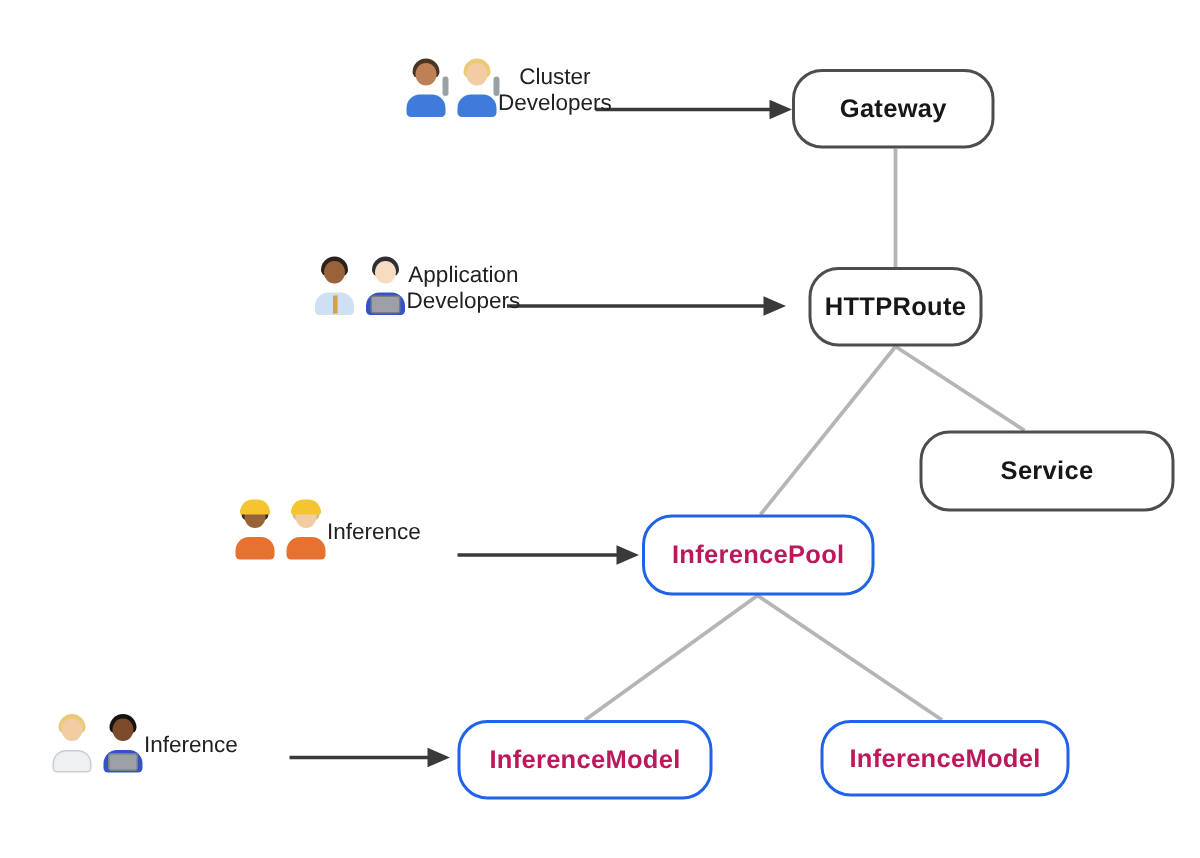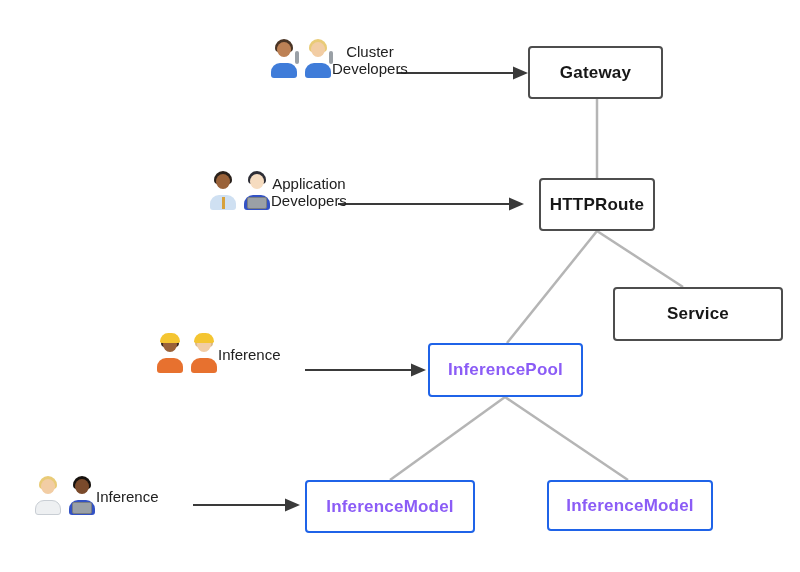--- a/index.html
+++ b/index.html
@@ -7,27 +7,27 @@
     position:relative;width:800px;height:572px;background:#ffffff;overflow:hidden;
     font-family:"Liberation Sans", sans-serif;
   }
   .wires{position:absolute;left:0;top:0;}
   .wire{stroke:#b5b5b5;stroke-width:2.5;fill:none;}
   .arrow-line{stroke:#3a3a3a;stroke-width:2.2;}
   .arrow-head{fill:#3a3a3a;stroke:none;}
 
   .node{
     position:absolute;display:flex;align-items:center;justify-content:center;
-    background:#ffffff;border-radius:4px;box-sizing:border-box;
+    background:#ffffff;border-radius:20px;box-sizing:border-box;
   }
   .node .node-label{font-size:17px;font-weight:700;letter-spacing:.2px;}
   .node.dark{border:2.5px solid #4d4d4d;}
   .node.dark .node-label{color:#171717;}
   .node.blue{border:2.5px solid #1f63e8;}
-  .node.blue .node-label{color:#8b5cf6;}
+  .node.blue .node-label{color:#be185d;}
 
   .actor{
     position:absolute;display:flex;align-items:center;
   }
   .actor-label{margin-top:5px;text-align:center;font-size:15px;line-height:17px;color:#212121;}
   .people{display:flex;gap:6px;height:42px;align-items:flex-end;}
 
   
   .person{position:relative;width:28px;height:40px;display:inline-block;}
   .person i{position:absolute;display:block;}

